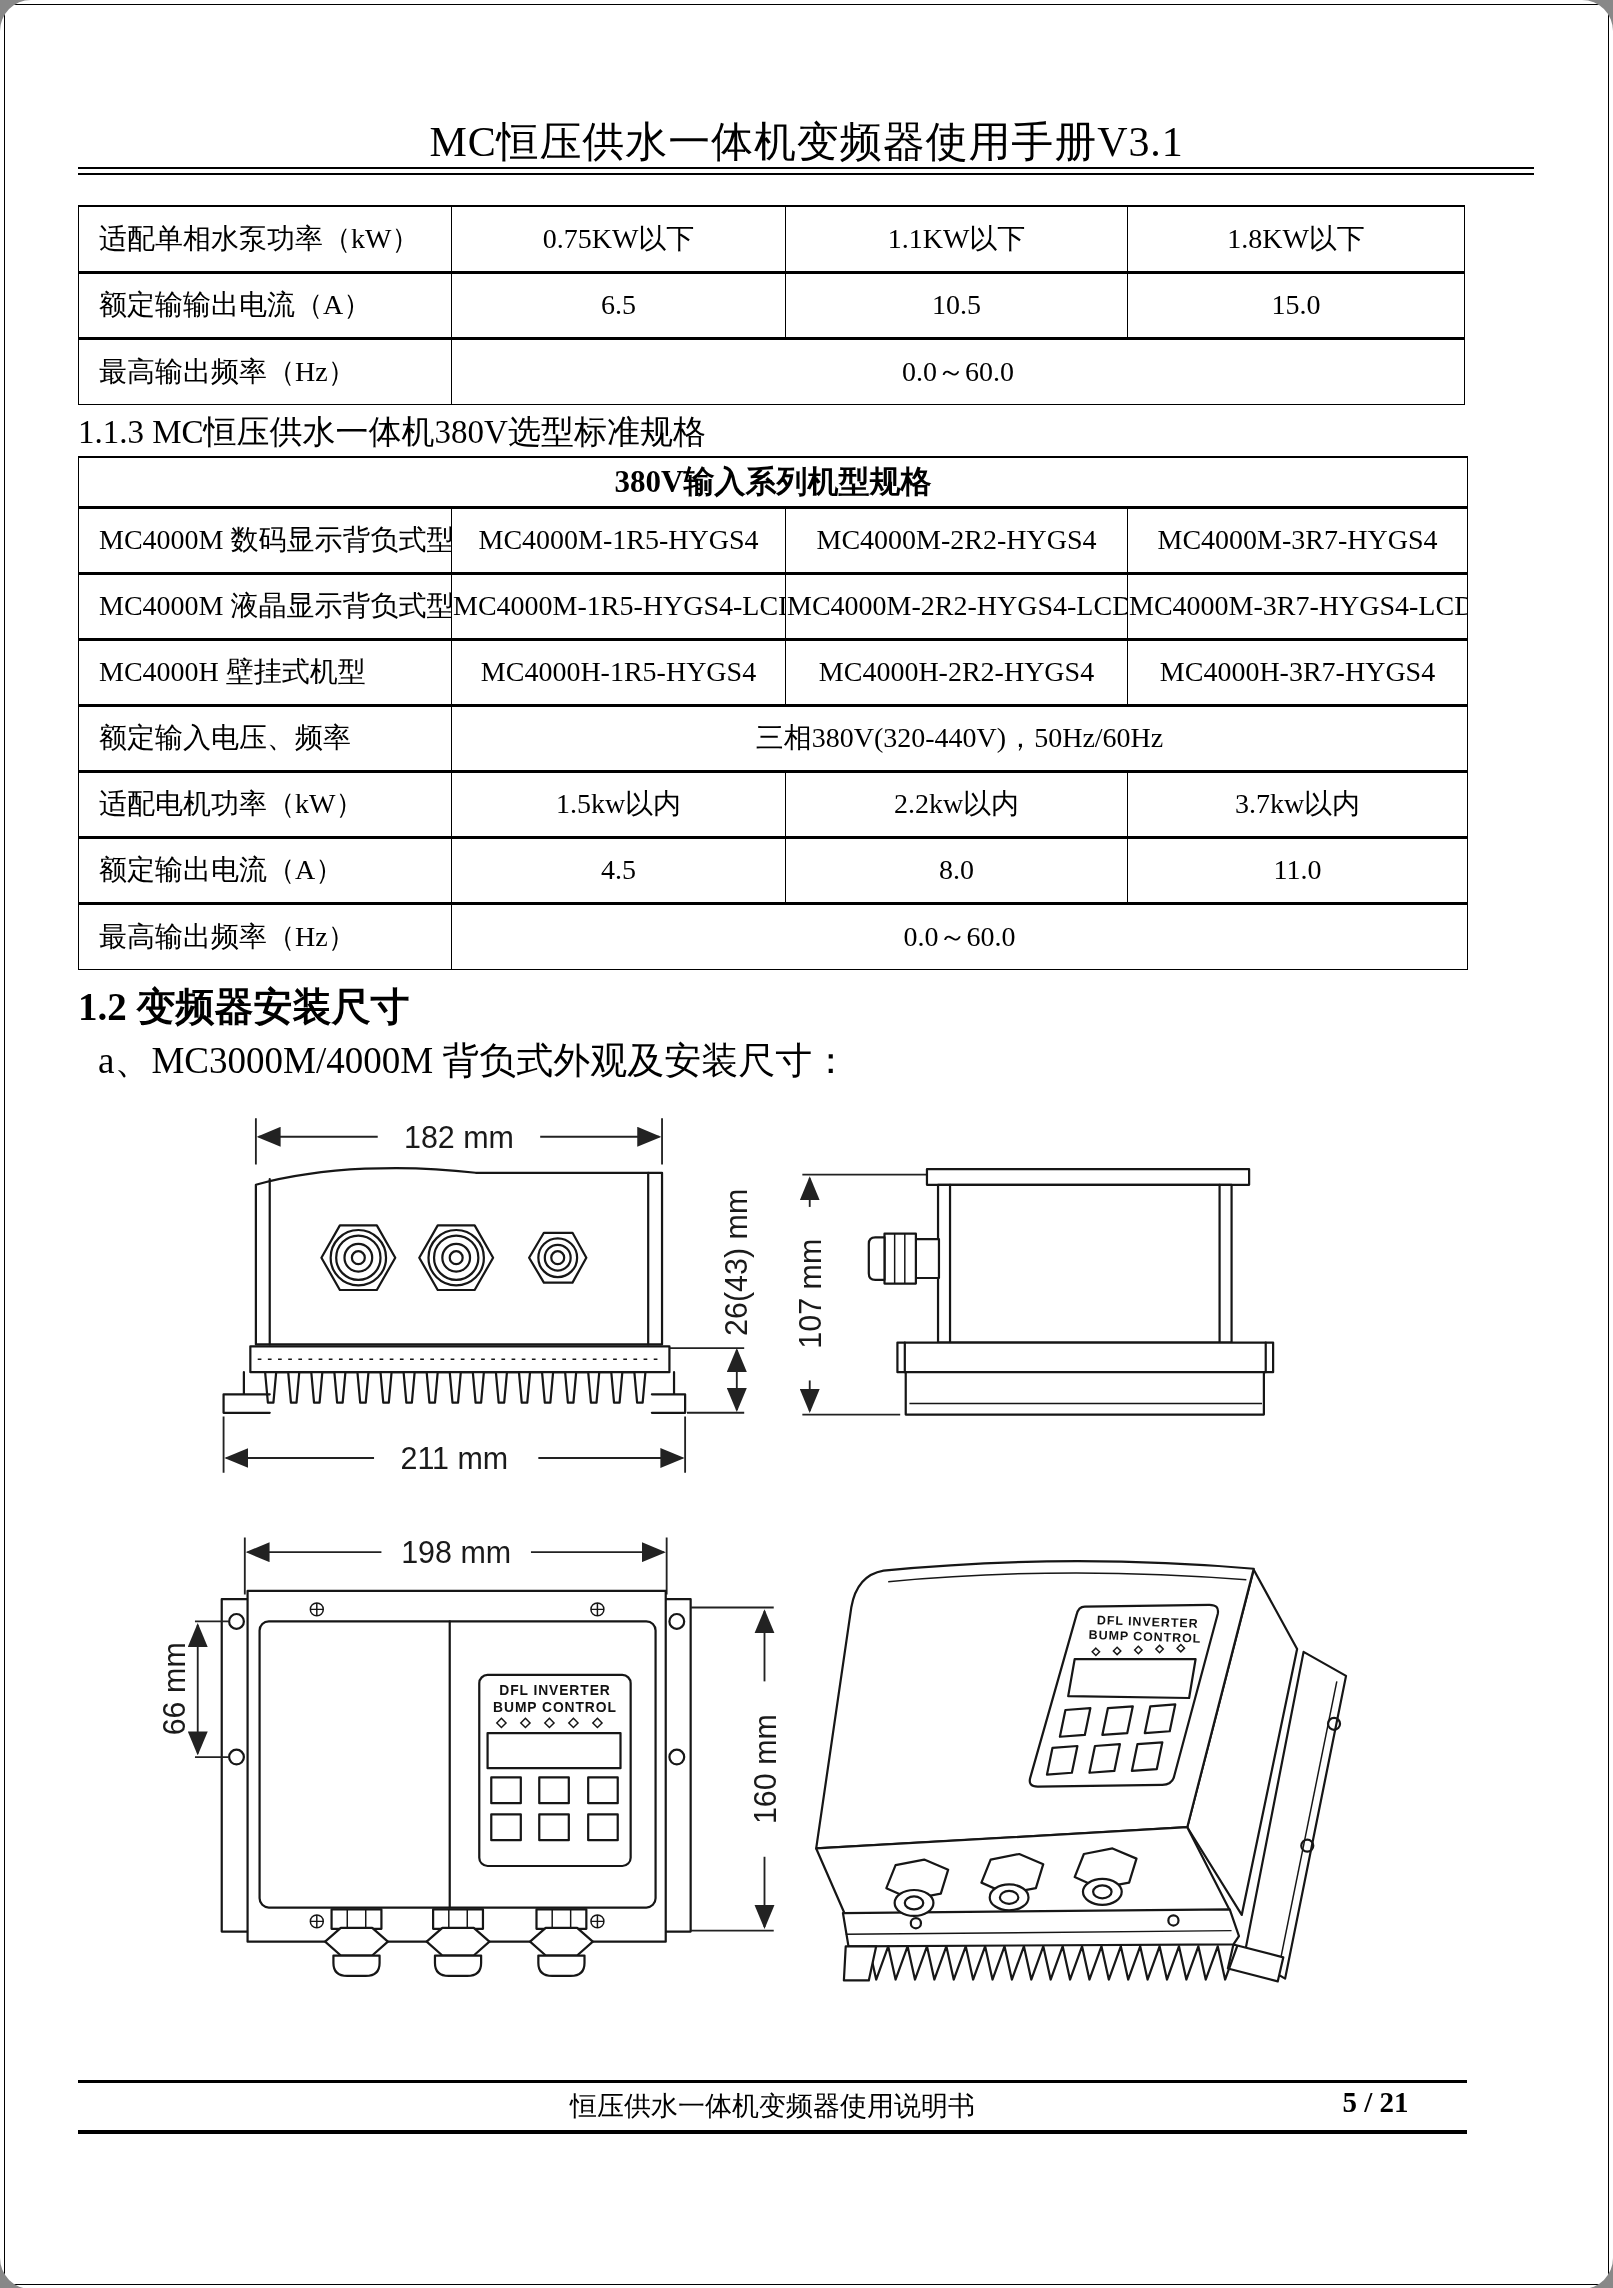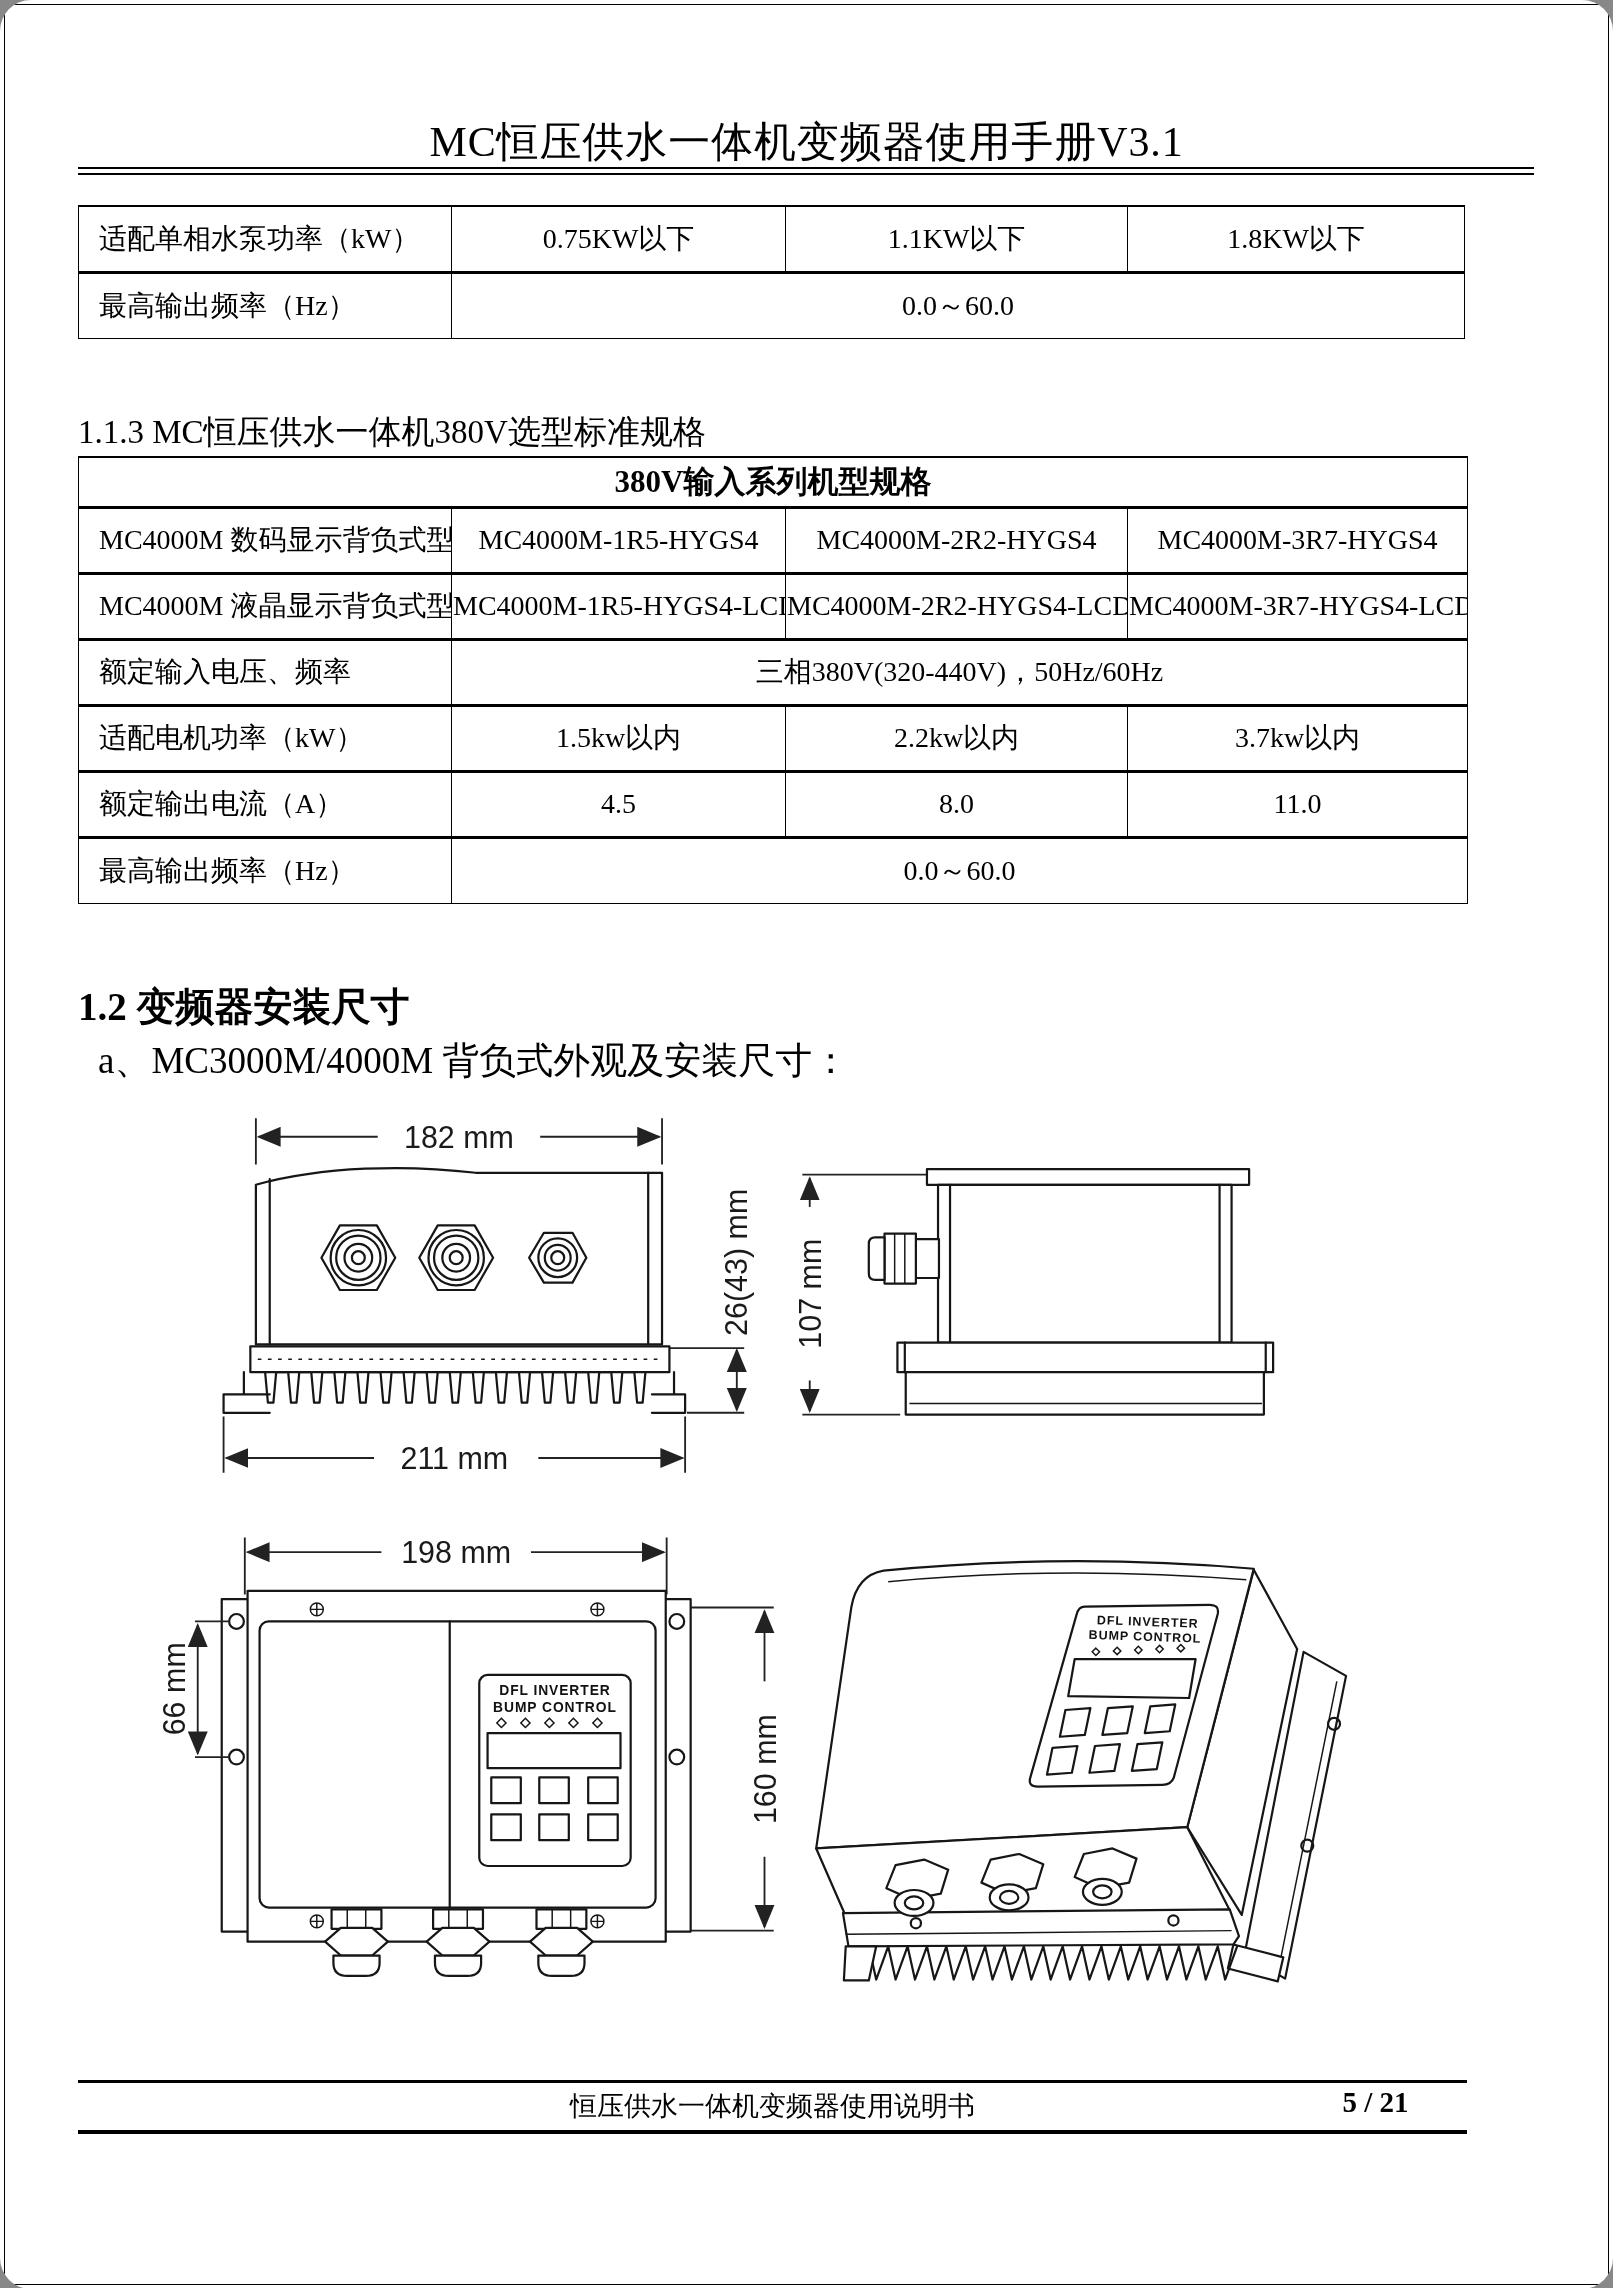--- a/index.html
+++ b/index.html
@@ -59,20 +59,26 @@
         <col style="width:337px">
       </colgroup>
     <tbody>
         <tr>
       <td class="lbl">适配单相水泵功率（kW）</td>
       <td class="val">0.75KW以下</td>
       <td class="val">1.1KW以下</td>
       <td class="val">1.8KW以下</td>
     </tr>
     <tr>
+      <td class="lbl">额定输输出电流（A）</td>
+      <td class="val">6.5</td>
+      <td class="val">10.5</td>
+      <td class="val">15.0</td>
+    </tr>
+    <tr>
       <td class="lbl">最高输出频率（Hz）</td>
       <td class="val" colspan="3">0.0～60.0</td>
     </tr>
   </tbody>
     </table>
 
   <div class="h113">1.1.3 MC恒压供水一体机380V选型标准规格</div>
 
   <table class="t t2">
     <colgroup>
@@ -89,20 +95,26 @@
       <td class="lbl">MC4000M 数码显示背负式型</td>
       <td class="val">MC4000M-1R5-HYGS4</td>
       <td class="val">MC4000M-2R2-HYGS4</td>
       <td class="val">MC4000M-3R7-HYGS4</td>
     </tr>
     <tr>
       <td class="lbl">MC4000M 液晶显示背负式型</td>
       <td class="val">MC4000M-1R5-HYGS4-LCD</td>
       <td class="val">MC4000M-2R2-HYGS4-LCD</td>
       <td class="val">MC4000M-3R7-HYGS4-LCD</td>
+    </tr>
+    <tr>
+      <td class="lbl">MC4000H 壁挂式机型</td>
+      <td class="val">MC4000H-1R5-HYGS4</td>
+      <td class="val">MC4000H-2R2-HYGS4</td>
+      <td class="val">MC4000H-3R7-HYGS4</td>
     </tr>
     <tr>
       <td class="lbl">额定输入电压、频率</td>
       <td class="val" colspan="3">三相380V(320-440V)，50Hz/60Hz</td>
     </tr>
     <tr>
       <td class="lbl">适配电机功率（kW）</td>
       <td class="val">1.5kw以内</td>
       <td class="val">2.2kw以内</td>
       <td class="val">3.7kw以内</td>

